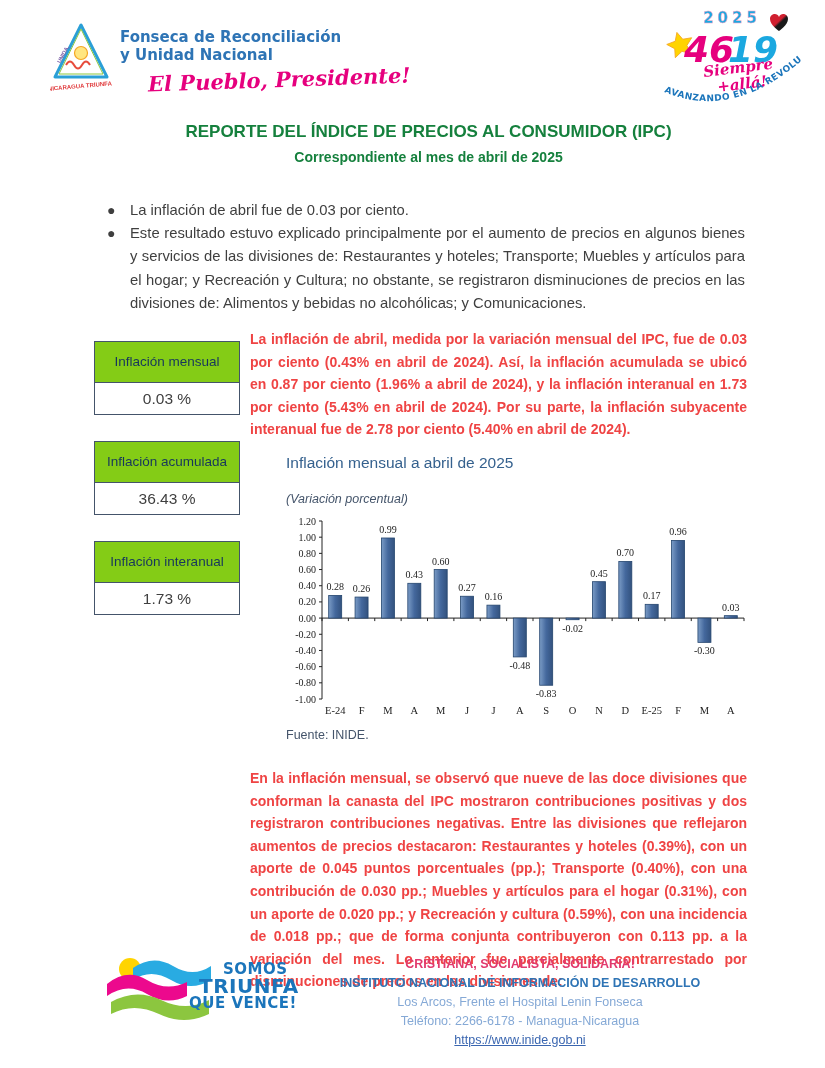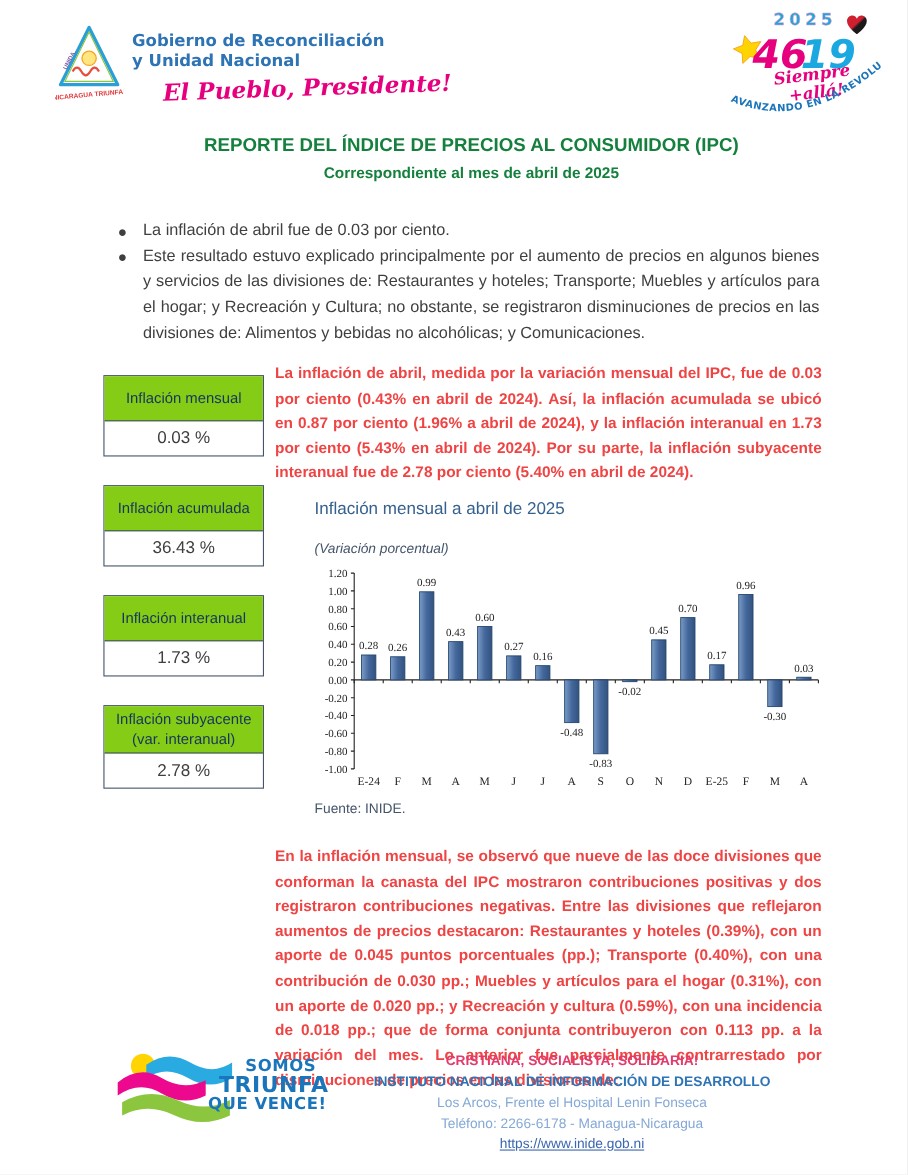--- a/index.html
+++ b/index.html
@@ -71,21 +71,21 @@
   <div class="header-left">
     <svg width="62" height="80" viewBox="0 0 62 80">
       <polygon points="31,5 5,57 57,57" fill="#ffffff" stroke="#2a9fd6" stroke-width="3" stroke-linejoin="round"></polygon>
       <polygon points="31,9 9,54 53,54" fill="none" stroke="#8cc63f" stroke-width="1"></polygon>
       <circle cx="31" cy="33" r="6.5" fill="#ffe680" stroke="#f5a623" stroke-width="1.2"></circle>
       <path d="M16 45 q4 -7 8 0 q4 7 8 0 q4 -7 8 0" stroke="#e74c3c" stroke-width="2" fill="none"></path>
       <text x="7" y="42" font-size="5.5" fill="#7b5ea7" font-weight="bold" transform="rotate(-62 10 40)">UNIDA,</text>
       <text x="31" y="68" text-anchor="middle" font-size="6" font-weight="bold" fill="#e03a3c" transform="rotate(-5 31 68)">NICARAGUA TRIUNFA!</text>
     </svg>
     <div class="gov-text">
-      <div class="gov-line">Gobierno de Reconciliación</div>
+      <div class="gov-line">Fonseca de Reconciliación</div>
       <div class="gov-line">y Unidad Nacional</div>
       <div class="gov-script">El Pueblo, Presidente!</div>
     </div>
   </div>
 
   <div class="header-right">
     <svg width="148" height="108" viewBox="0 0 148 108">
       <defs>
         <linearGradient id="heartGrad" x1="0" y1="0" x2="1" y2="1">
           <stop offset="0.45" stop-color="#d01f2f"></stop>
@@ -127,24 +127,20 @@
       <div class="stat-header">Inflación mensual</div>
       <div class="stat-value">0.03 %</div>
     </div>
     <div class="stat-box">
       <div class="stat-header">Inflación acumulada</div>
       <div class="stat-value">36.43 %</div>
     </div>
     <div class="stat-box">
       <div class="stat-header">Inflación interanual</div>
       <div class="stat-value">1.73 %</div>
-    </div>
-    <div class="stat-box">
-      <div class="stat-header">Inflación subyacente (var. interanual)</div>
-      <div class="stat-value">2.78 %</div>
     </div>
   </div>
 
   <div class="right-col">
     <div class="para">La inflación de abril, medida por la variación mensual del IPC, fue de 0.03 por ciento (0.43% en abril de 2024). Así, la inflación acumulada se ubicó en 0.87 por ciento (1.96% a abril de 2024), y la inflación interanual en 1.73 por ciento (5.43% en abril de 2024). Por su parte, la inflación subyacente interanual fue de 2.78 por ciento (5.40% en abril de 2024).</div>
 
     <div class="chart-block">
       <div class="chart-title">Inflación mensual a abril de 2025</div>
       <div class="chart-subtitle">(Variación porcentual)</div>
       <svg id="chart-svg" width="462" height="216" viewBox="0 0 462 216">

